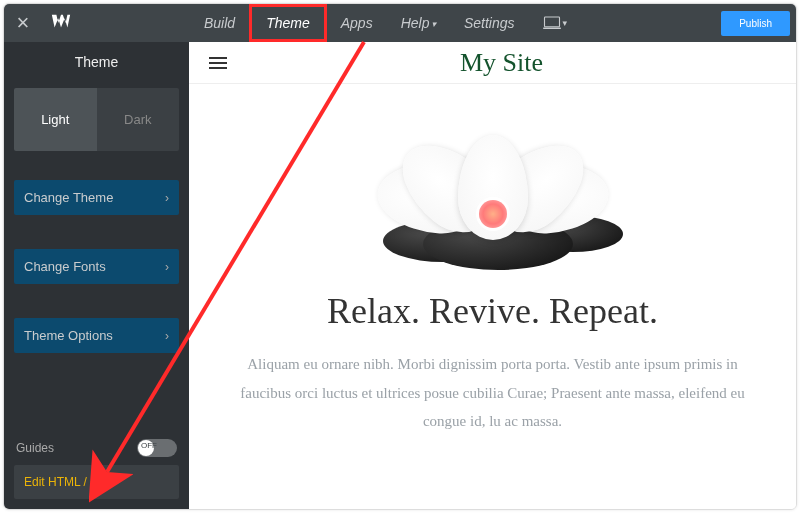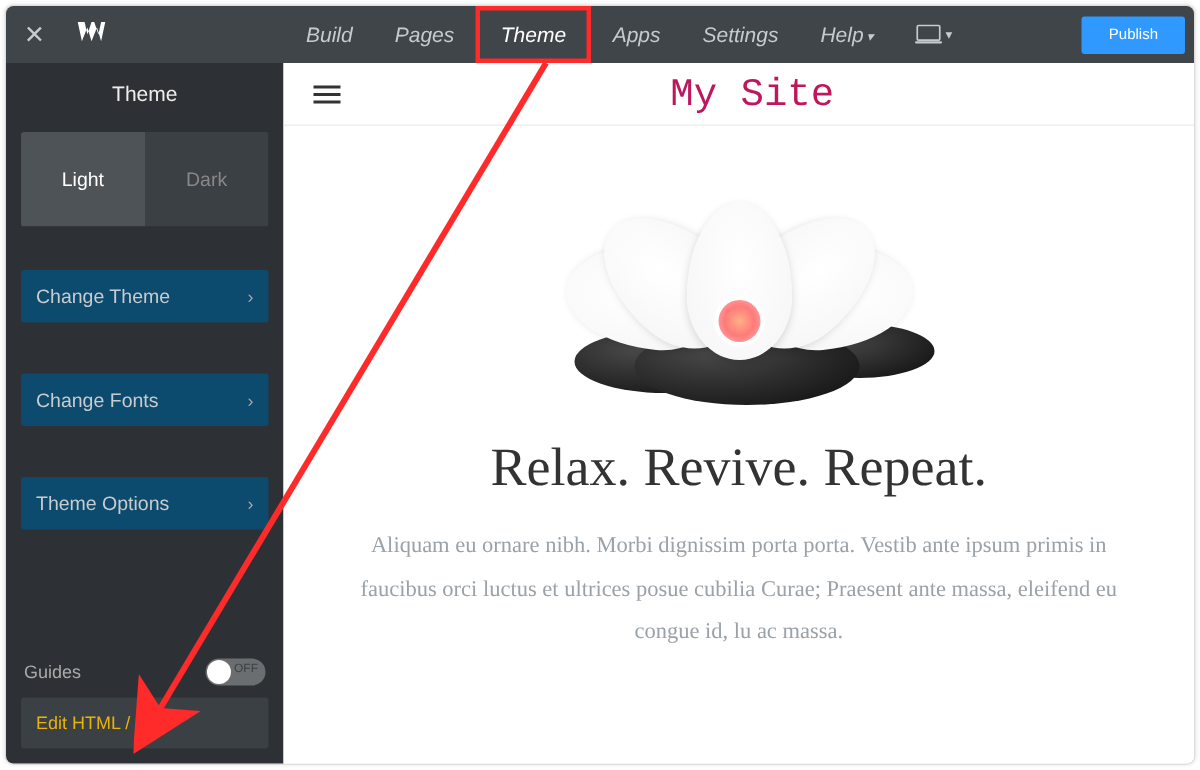--- a/index.html
+++ b/index.html
@@ -24,28 +24,28 @@
   .sidebar-title { text-align:center; height:40px; line-height:40px; color:#eee; font-size:14px;}
   .tabrow { display:flex; margin:6px 10px 12px; border-radius:2px; overflow:hidden;}
   .tab { flex:1; text-align:center; padding:24px 0; background:#3b4044; color:#888; cursor:pointer;}
   .tab.active { background:#4d5357; color:#fff;}
   .opt { margin:17px 10px; padding:10px 10px; background:#0c4a6e; display:flex; justify-content:space-between; align-items:center; cursor:pointer; border-radius:2px;gap:27px;}
   .chev { font-size:12px; color:#aaa;}
   .sidebar-fill { flex:1; }
   .guides-row { display:flex; align-items:center; justify-content:space-between; padding:0 12px 8px; font-size:12px; color:#aaa;}
   .toggle { width:40px; height:18px; background:#6a6e71; border-radius:9px; position:relative;}
   .toggle .knob { width:16px; height:16px; background:#fff; border-radius:50%; position:absolute; top:1px; left:1px;}
-  .toggle .off { position:absolute; right:5px; top:2px; font-size:8px; color:#3b4044;}
+  .toggle .off { position:absolute; right:20px; top:2px; font-size:8px; color:#3b4044;}
   .edit-btn { margin:0 10px 12px; padding:10px; background:#3b4044; color:#eab308; font-size:12px; cursor:pointer; border-radius:2px;}
   
   .preview { flex:1; background:#fff; position:relative; overflow:hidden;}
   .site-header { height:42px; border-bottom:1px solid #eee; display:flex; align-items:center; padding:0 20px;}
   .hamburger { width:18px; cursor:pointer;}
   .hamburger div { height:2px; background:#333; margin:3px 0;}
-  .site-title { flex:1; text-align:center; font-family:Liberation Mono, monospace; font-size:26px; color:#be185d;}
+  .site-title { flex:1; text-align:center; font-family:Liberation Serif, serif; font-size:26px; color:#14532d;}
   .hero { text-align:center; padding:26px 40px 0; color:#555; }
   .flower-stage { height:160px; position:relative; margin-bottom:20px;}
   .stone { position:absolute; left:50%; border-radius:50%; background:radial-gradient(ellipse at 35% 30%, #4a4a4a, #0c0c0c);}
   .stone.s1 { width:120px; height:42px; bottom:8px; transform:translateX(-110px);}
   .stone.s2 { width:150px; height:52px; bottom:0px; transform:translateX(-70px);}
   .stone.s3 { width:100px; height:36px; bottom:18px; transform:translateX(30px);}
   .petal { position:absolute; width:70px; height:105px; background:radial-gradient(ellipse at 50% 40%, #ffffff, #f5f5f5); border-radius:50% 50% 50% 50% / 60% 60% 40% 40%; box-shadow:0 2px 6px rgba(0,0,0,0.15);}
   .petal.p1 { left:50%; bottom:30px; transform:translateX(-35px) rotate(0deg);}
   .petal.p2 { left:50%; bottom:30px; transform:translateX(-80px) rotate(-50deg);}
   .petal.p3 { left:50%; bottom:30px; transform:translateX(10px) rotate(50deg);}
@@ -65,25 +65,24 @@
   <div class="topbar">
     <div class="top-close">×</div>
     <div class="logo">
       <svg viewBox="0 0 24 24">
           <path d="M2 4l3 14 4-10 3 10 4-10 3 10 3-14h-3l-2 9-3-9h-2l-3 9-2-9H2z"></path>
         </svg>
     </div>
     <div class="top-spacer"></div>
     <div class="nav">
       <div class="nav-item">Build</div>
-      <div class="nav-item">Pages</div>
       <div class="nav-item active">Theme</div>
       <div class="nav-item">Apps</div>
+      <div class="nav-item"><span>Help</span><span class="caret">▾</span></div>
       <div class="nav-item">Settings</div>
-      <div class="nav-item"><span>Help</span><span class="caret">▾</span></div>
       <div class="device">
         <svg viewBox="0 0 24 18">
             <rect x="2" y="1" width="20" height="13" rx="1" fill="none" stroke="#c8cbce" stroke-width="1.5"></rect>
             <rect x="0" y="15" width="24" height="2" rx="1"></rect>
           </svg>
           <span class="caret">▾</span>
       </div>
     </div>
     <div class="publish">Publish</div>
   </div>

